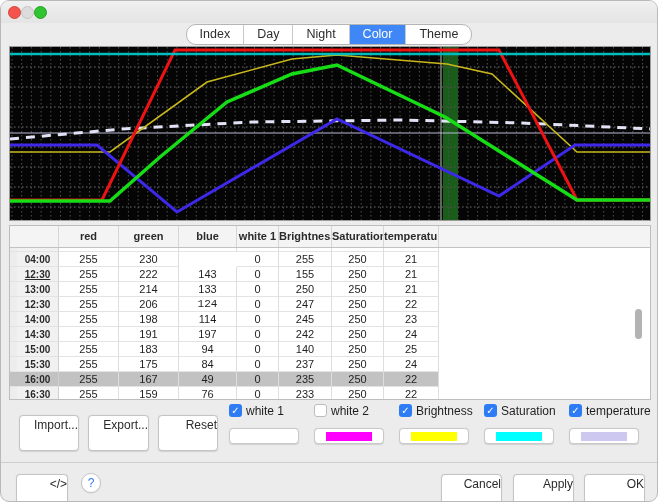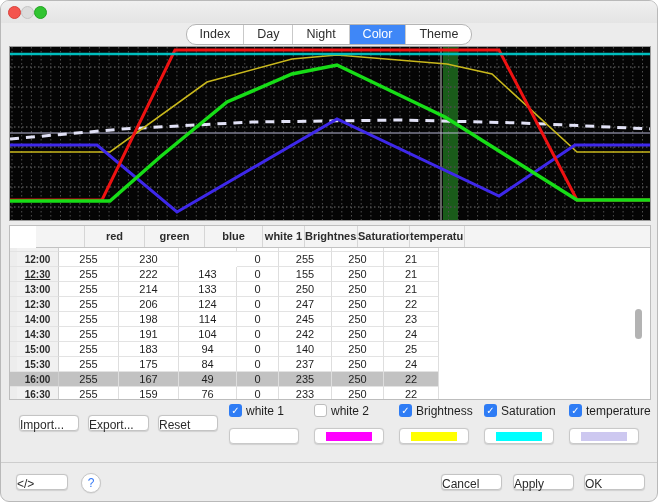--- a/index.html
+++ b/index.html
@@ -16,38 +16,38 @@
   .tabbar{position:absolute;top:23px;left:0;right:0;display:flex;justify-content:center;}
   .segmented{display:flex;background:#ffffff;border:1px solid #b5b5b5;border-radius:10px;overflow:hidden;height:19px;}
   .seg{font-size:12.5px;color:#2d2d2d;padding:2px 13px 0 13px;border-right:1px solid #c9c9c9;cursor:default;}
   .seg:last-child{border-right:none;}
   .seg.active{background:#3f87f7;color:#ffffff;}
   
   .chartbox{position:absolute;left:8px;top:45px;width:642px;height:175px;box-sizing:border-box;
             border:1px solid #9a9a9a;background:#050505;}
   
   .tbl{position:absolute;left:8px;top:224px;width:642px;height:175px;box-sizing:border-box;
-       background:#ffffff;border:1px solid #bdbdbd;overflow:hidden;padding-left:26px;}
+       background:#ffffff;border:1px solid #bdbdbd;overflow:hidden;}
   .thead{display:flex;height:22px;background:#f4f4f4;border-bottom:1px solid #c2c2c2;box-sizing:border-box;}
   .th{font-size:11px;font-weight:bold;color:#2b2b2b;text-align:center;line-height:21px;
       border-right:1px solid #d6d6d6;box-sizing:border-box;overflow:hidden;white-space:nowrap;}
   .th.filler{flex:1;border-right:none;}
   .tbody{position:absolute;top:22px;left:0;right:0;bottom:0;overflow:hidden;}
   .row{display:flex;height:15px;box-sizing:border-box;}
   .cell{font-size:11px;color:#1f1f1f;text-align:center;line-height:15px;border-right:1px solid #dedede;
         border-bottom:1px solid #e3e3e3;box-sizing:border-box;background:#ffffff;overflow:hidden;}
   .cell.gutter{background:#ededed;border-right:none;}
   .cell.time{background:#f1f1f1;font-weight:bold;font-size:10px;color:#2a2a2a;border-right:1px solid #cfcfcf;}
   .cell.filler{flex:1;border-right:none;border-bottom:none;}
   .row.selected .cell{background:#c2c2c2;}
   .row.selected .cell.filler{background:#ffffff;}
   .sb-thumb{position:absolute;width:7px;height:30px;border-radius:4px;background:#b3b3b3;}
   
-  .btn{position:absolute;height:16px;background:#ffffff;border:1px solid #c4c4c4;border-radius:4px;
-       font-size:12px;color:#2b2b2b;text-align:left;line-height:18px;box-sizing:border-box;
+  .btn{position:absolute;height:36px;background:#ffffff;border:1px solid #c4c4c4;border-radius:4px;
+       font-size:12px;color:#2b2b2b;text-align:right;line-height:18px;box-sizing:border-box;
        box-shadow:0 0.5px 1px rgba(0,0,0,0.12);cursor:default;}
   
   .chan{position:absolute;top:402px;width:74px;}
   .cb-row{display:flex;align-items:center;height:15px;}
   .cb{width:13px;height:13px;border-radius:3px;box-sizing:border-box;flex:0 0 13px;}
   .cb.on{background:#2e7cf5;color:#fff;font-size:10px;line-height:13px;text-align:center;}
   .cb.off{background:#ffffff;border:1px solid #bdbdbd;}
   .cb-label{font-size:12px;color:#1f1f1f;margin-left:4px;white-space:nowrap;}
   .swatch{position:absolute;top:25px;left:0;width:70px;height:16px;background:#ffffff;border:1px solid #c9c9c9;
           border-radius:4px;box-sizing:border-box;display:flex;align-items:center;justify-content:center;
@@ -188,21 +188,21 @@
           <div class="cell" style="width: 60px;">238</div>
           <div class="cell" style="width: 58px;">163</div>
           <div class="cell" style="width: 42px;">0</div>
           <div class="cell" style="width: 53px;">255</div>
           <div class="cell" style="width: 52px;">250</div>
           <div class="cell" style="width: 55px;">21</div>
           <div class="cell filler"></div>
         </div>
         <div class="row">
           <div class="cell gutter" style="width: 7px;"></div>
-          <div class="cell time" style="width: 42px;">12:00</div>
+          <div class="cell time" style="width: 42px;">04:00</div>
           <div class="cell" style="width: 60px;">255</div>
           <div class="cell" style="width: 60px;">230</div>
           <div class="cell" style="width: 58px; margin-top: 24px;">153</div>
           <div class="cell" style="width: 42px;">0</div>
           <div class="cell" style="width: 53px;">255</div>
           <div class="cell" style="width: 52px;">250</div>
           <div class="cell" style="width: 55px;">21</div>
           <div class="cell filler"></div>
         </div>
         <div class="row">
@@ -227,21 +227,21 @@
           <div class="cell" style="width: 53px;">250</div>
           <div class="cell" style="width: 52px;">250</div>
           <div class="cell" style="width: 55px;">21</div>
           <div class="cell filler"></div>
         </div>
         <div class="row">
           <div class="cell gutter" style="width: 7px;"></div>
           <div class="cell time" style="width: 42px;">12:30</div>
           <div class="cell" style="width: 60px;">255</div>
           <div class="cell" style="width: 60px;">206</div>
-          <div class="cell" style="width: 58px;">124</div>
+          <div class="cell" style="width: 58px; font-family: Liberation Mono, monospace;">124</div>
           <div class="cell" style="width: 42px;">0</div>
           <div class="cell" style="width: 53px;">247</div>
           <div class="cell" style="width: 52px;">250</div>
           <div class="cell" style="width: 55px;">22</div>
           <div class="cell filler"></div>
         </div>
         <div class="row">
           <div class="cell gutter" style="width: 7px;"></div>
           <div class="cell time" style="width: 42px;">14:00</div>
           <div class="cell" style="width: 60px;">255</div>
@@ -251,21 +251,21 @@
           <div class="cell" style="width: 53px;">245</div>
           <div class="cell" style="width: 52px;">250</div>
           <div class="cell" style="width: 55px;">23</div>
           <div class="cell filler"></div>
         </div>
         <div class="row">
           <div class="cell gutter" style="width: 7px;"></div>
           <div class="cell time" style="width: 42px;">14:30</div>
           <div class="cell" style="width: 60px;">255</div>
           <div class="cell" style="width: 60px;">191</div>
-          <div class="cell" style="width: 58px;">104</div>
+          <div class="cell" style="width: 58px;">197</div>
           <div class="cell" style="width: 42px;">0</div>
           <div class="cell" style="width: 53px;">242</div>
           <div class="cell" style="width: 52px;">250</div>
           <div class="cell" style="width: 55px;">24</div>
           <div class="cell filler"></div>
         </div>
         <div class="row">
           <div class="cell gutter" style="width: 7px;"></div>
           <div class="cell time" style="width: 42px;">15:00</div>
           <div class="cell" style="width: 60px;">255</div>

